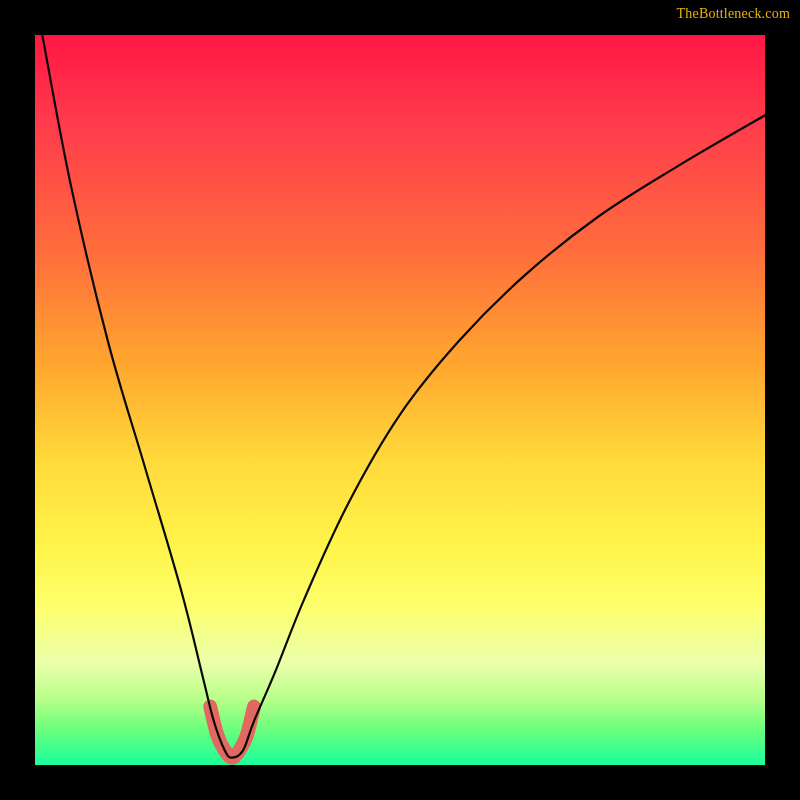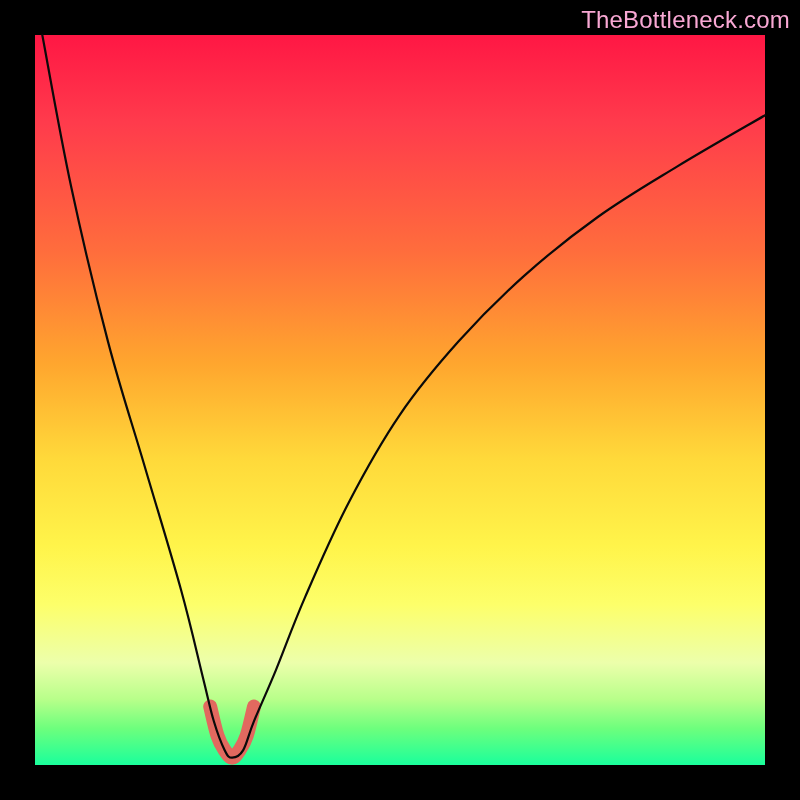--- a/index.html
+++ b/index.html
@@ -37,26 +37,27 @@
       #ecffab 86%,
       #b8ff8a 91%,
       #6dff7d 95%,
       #1aff9c 100%
     );
   }
   .watermark {
     position: absolute;
     top: 6px;
     right: 10px;
-    color: #f9a8d4;
-    font-size: 24px;
+    color: #eab308;
+    font-size: 14px;
     font-weight: 400;
     letter-spacing: 0.2px;
     z-index: 5;
     user-select: none;
+    font-family: Liberation Serif, serif;
   }
   svg.curve-layer {
     position: absolute;
     left: 0;
     top: 0;
     width: 730px;
     height: 730px;
     overflow: visible;
   }
   .curve {

